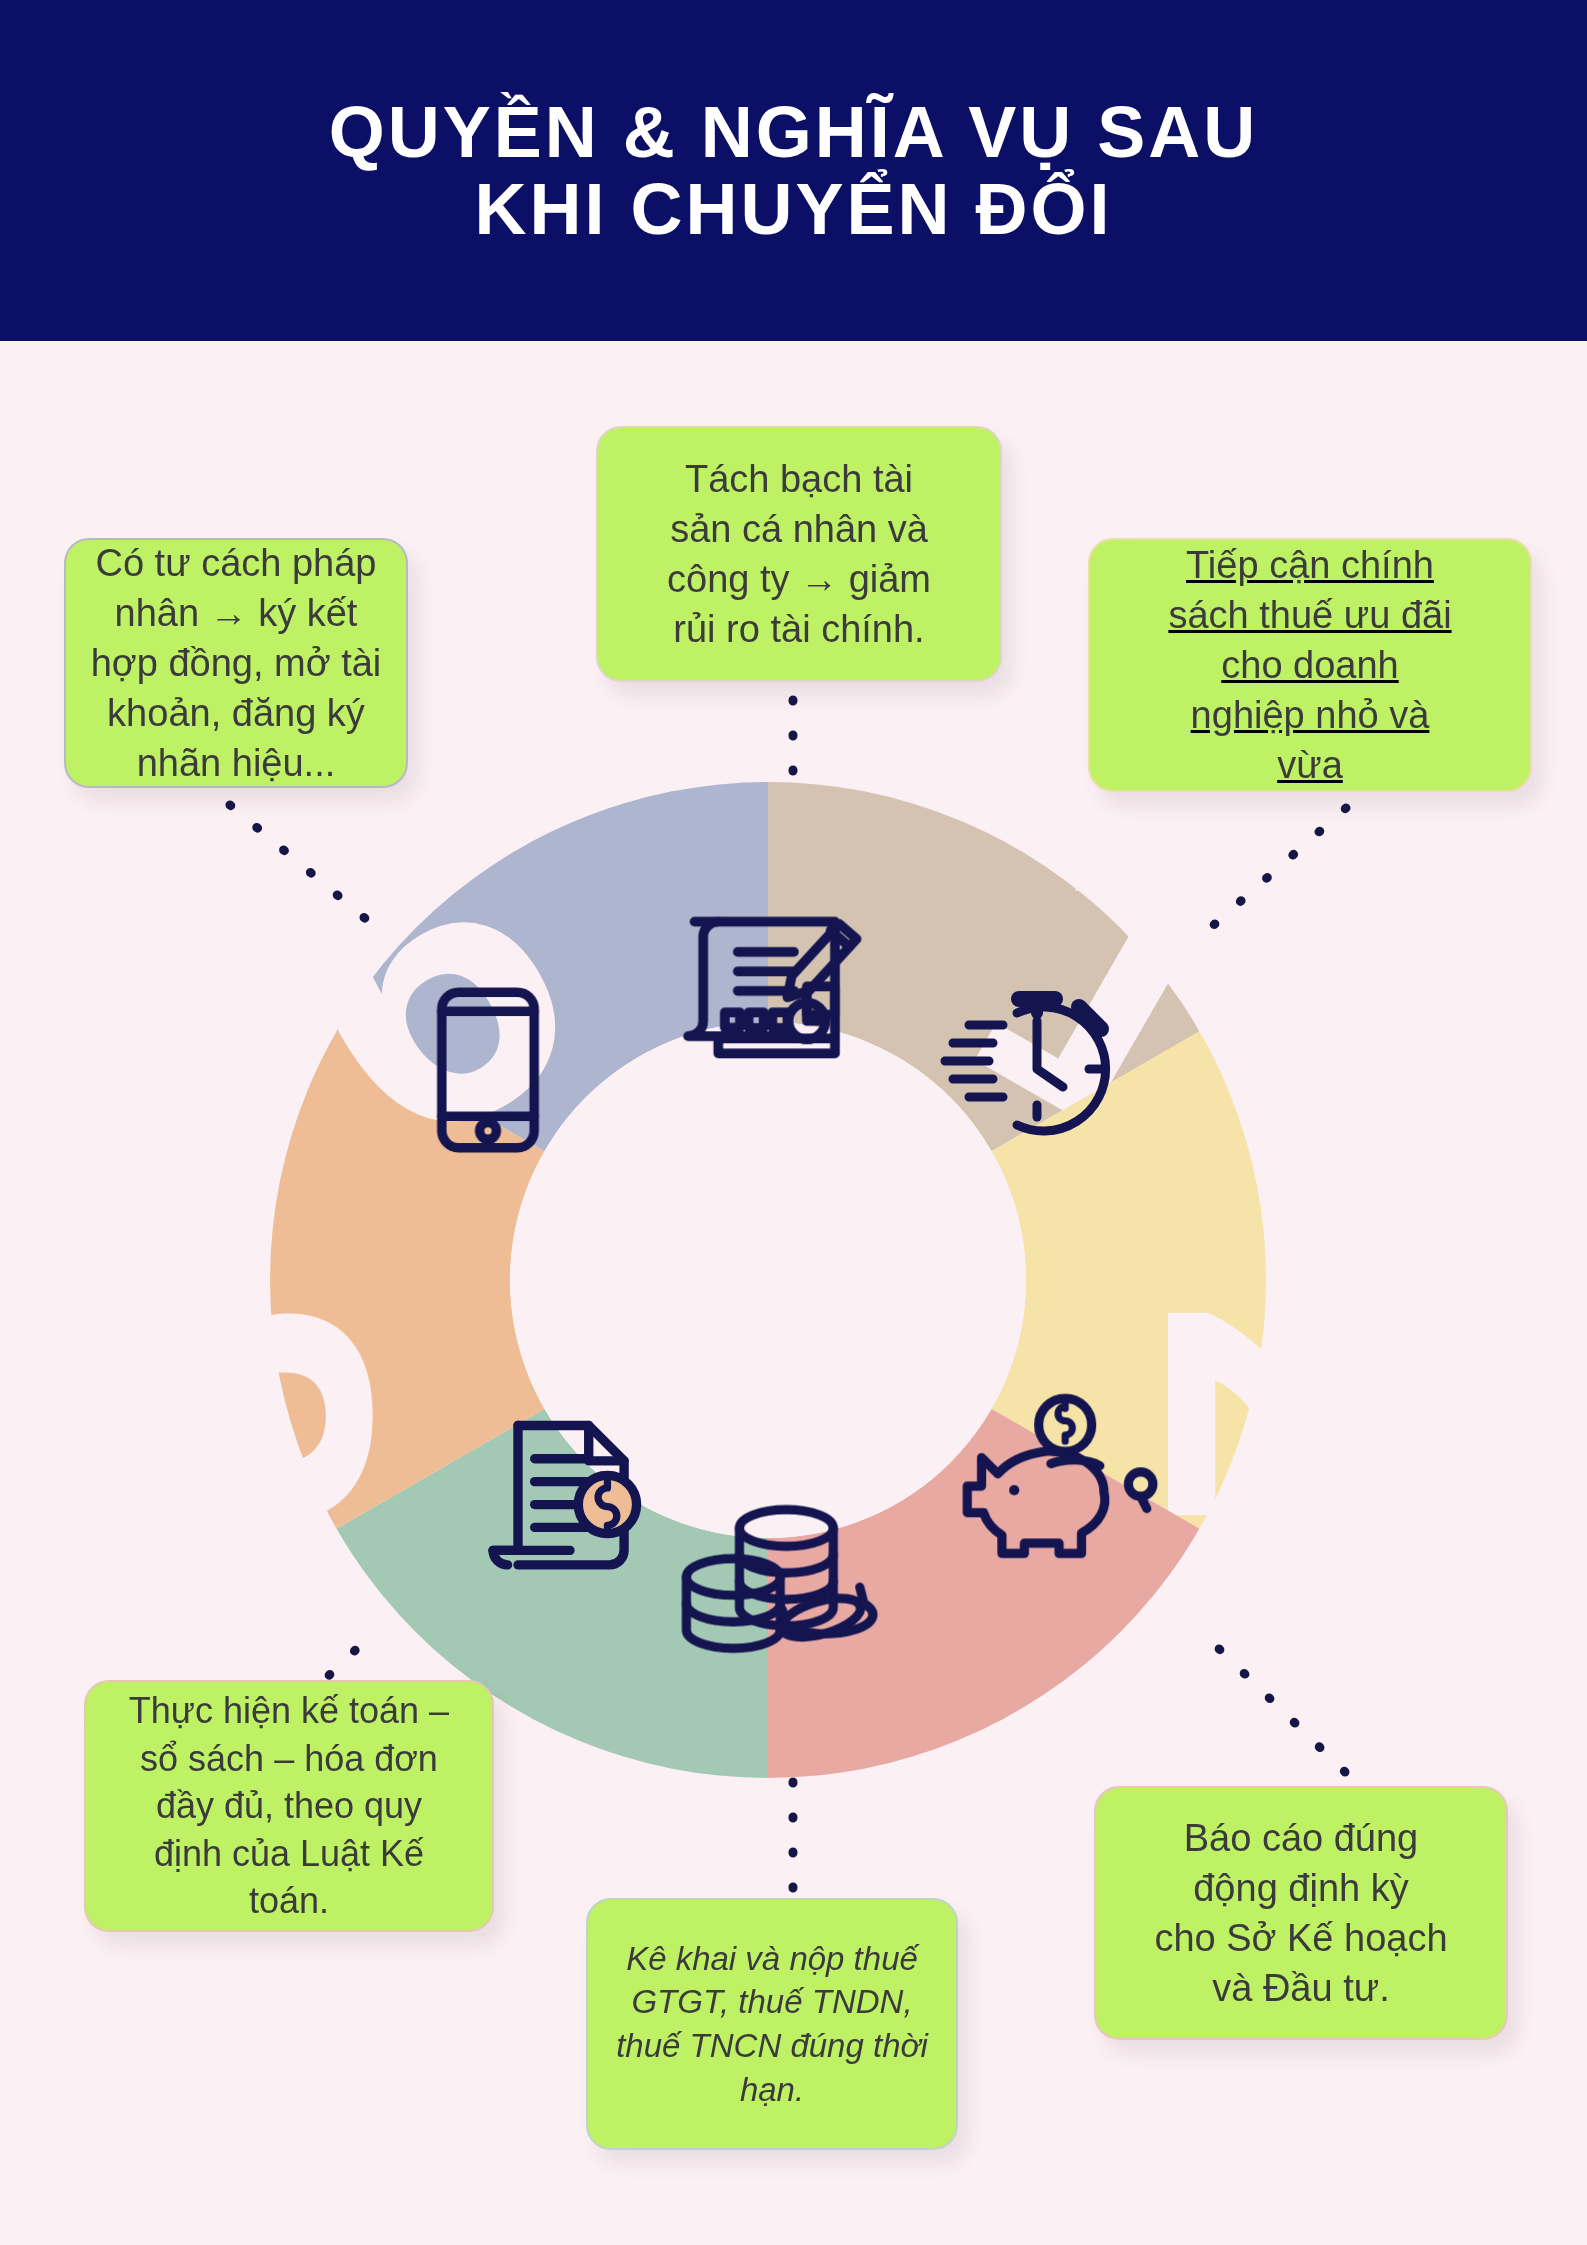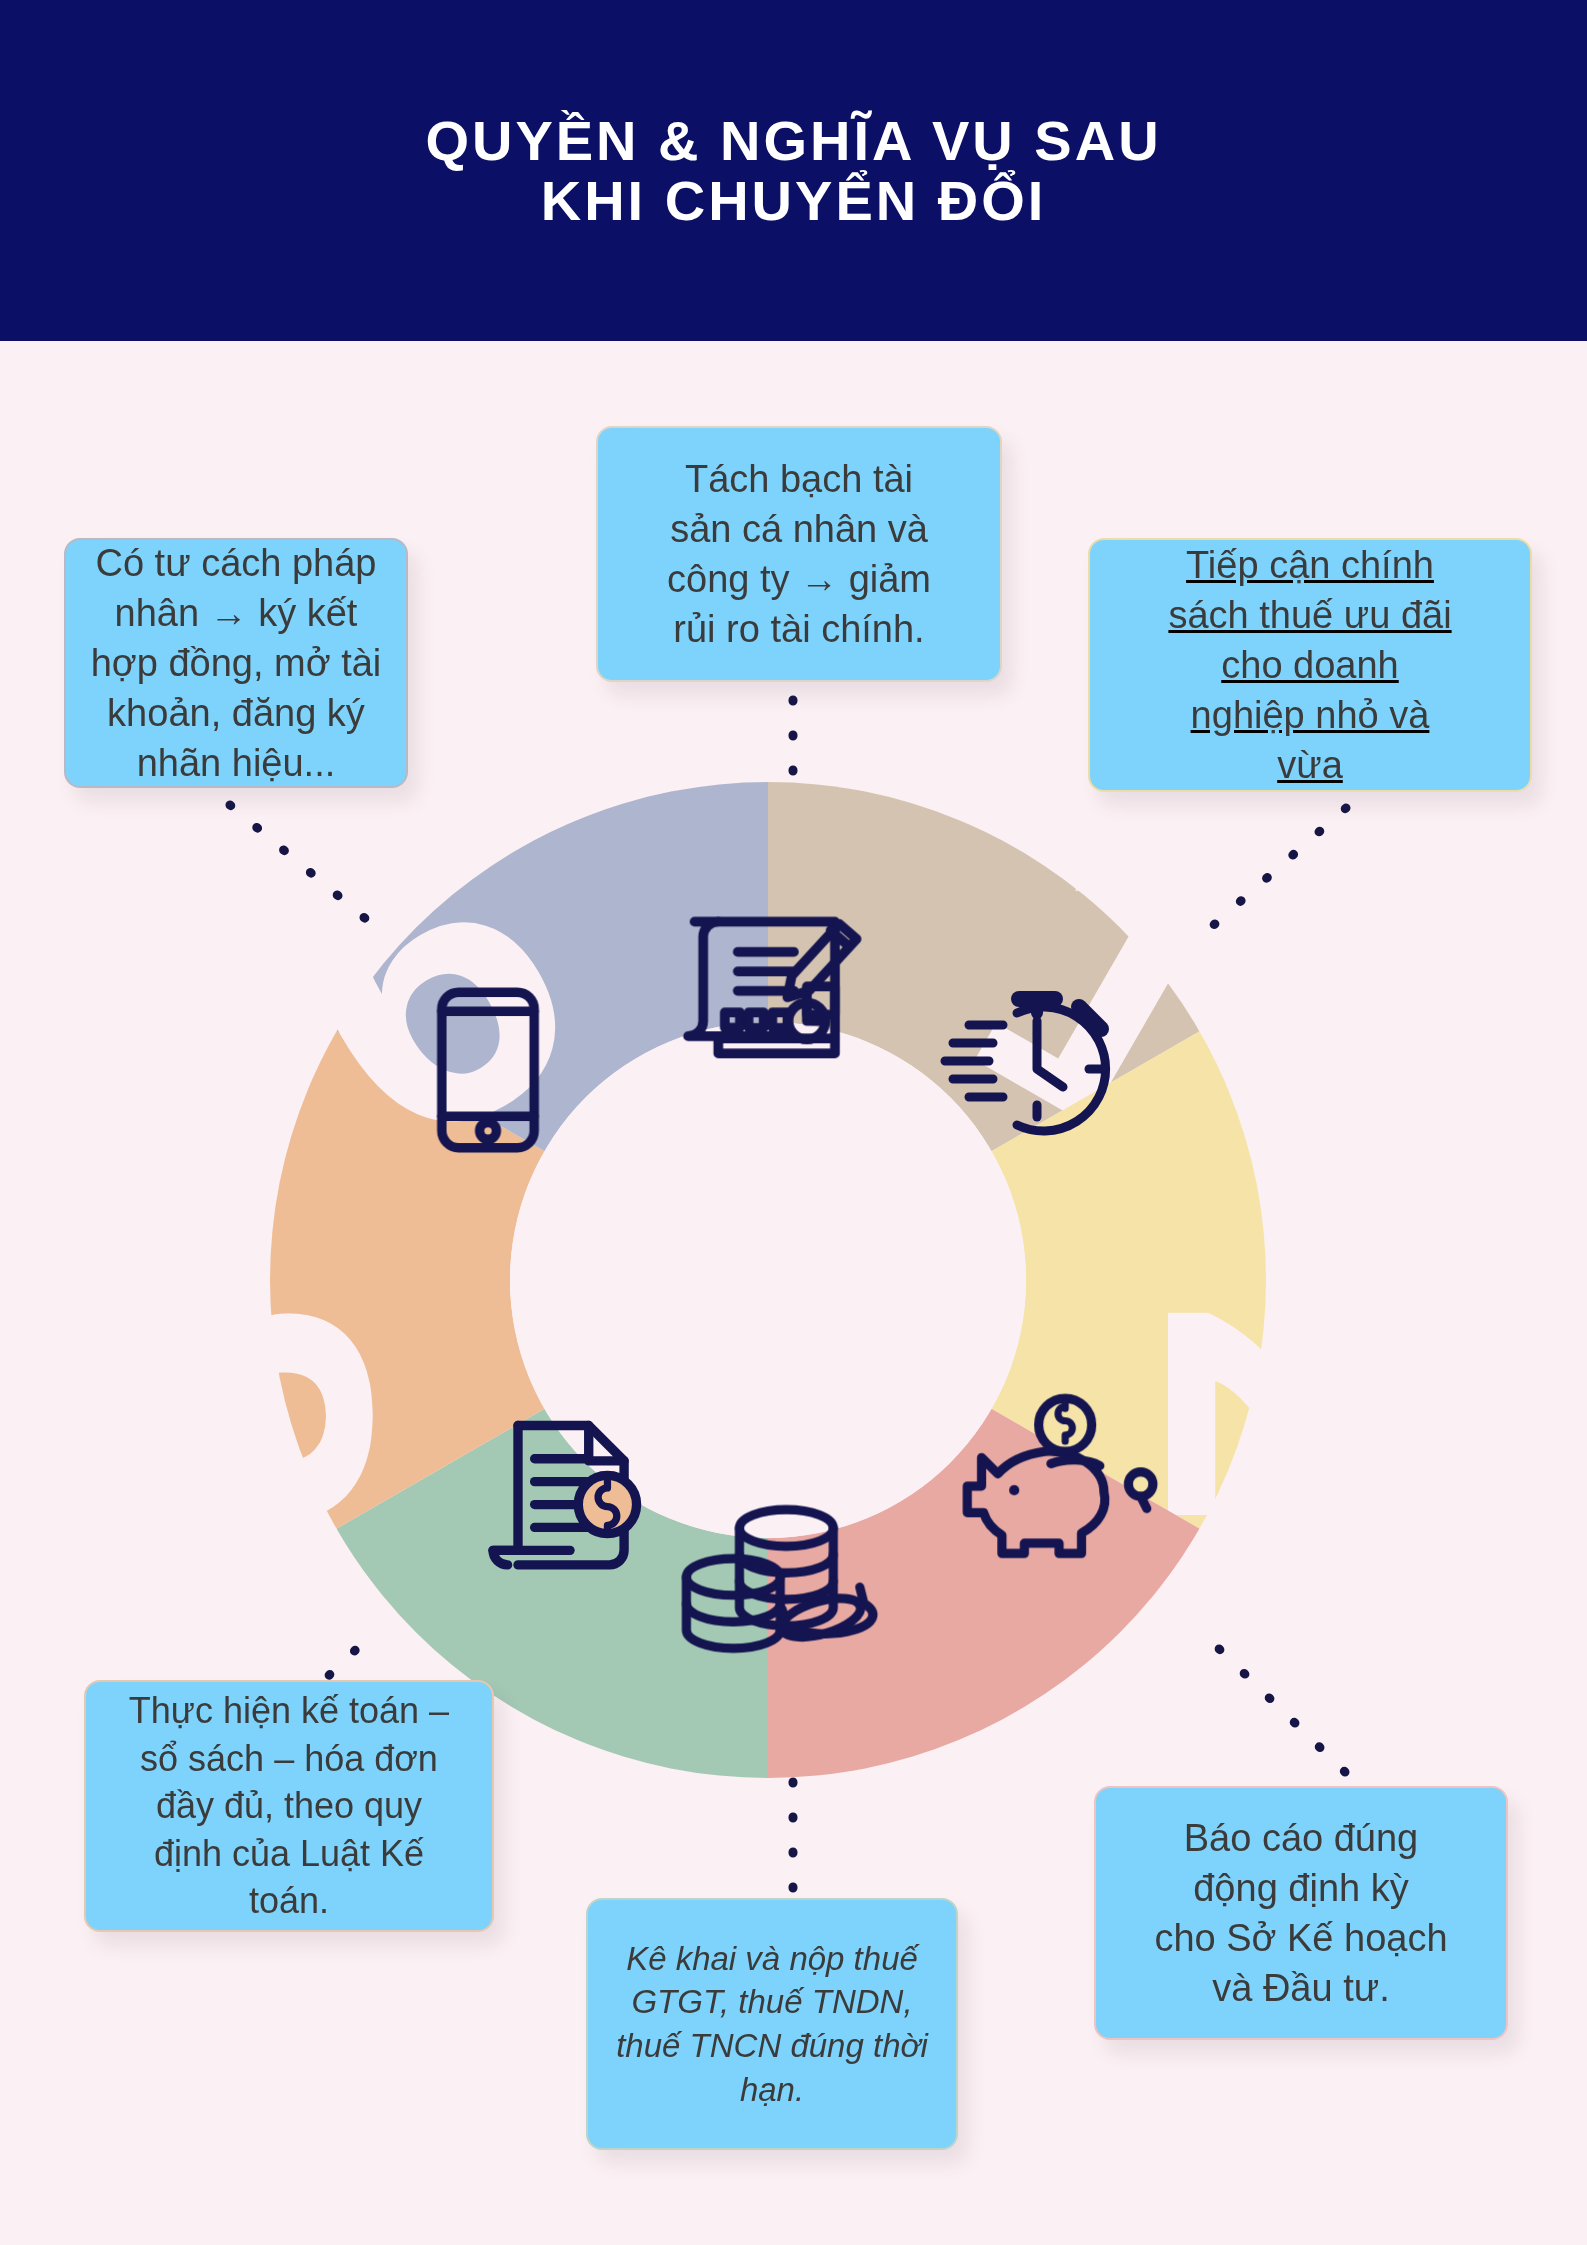--- a/index.html
+++ b/index.html
@@ -10,41 +10,41 @@
   }
 
   
   #header{
     position:absolute;left:0;top:0;width:1587px;height:341px;
     background:#0b1066;
     display:flex;align-items:center;justify-content:center;
   }
   #header-title{
     color:#ffffff;
-    font-size:56px;
+    font-size:72px;
     font-weight:bold;
     letter-spacing:3px;
     line-height:1.06;
     text-align:center;
     text-transform:uppercase;
     white-space:pre-line;
     font-family:"Liberation Sans","DejaVu Sans",sans-serif;
   }
 
   
   #wheel-wrap{
     position:absolute;left:263px;top:775px;width:1010px;height:1010px;
   }
   #wheel{display:block;width:1010px;height:1010px;}
 
   
   .callout{
     position:absolute;
-    background:#7dd3fc;
-    border-radius:16px;
+    background:#bef264;
+    border-radius:25px;
     border:2px solid #cfcfd8;
     box-shadow:10px 14px 18px rgba(90,70,90,0.10);
     display:flex;align-items:center;justify-content:center;
     box-sizing:border-box;
     padding:16px 22px;
   }
   .callout-text{
     color:#3b3b3b;
     text-align:center;
     line-height:1.32;

